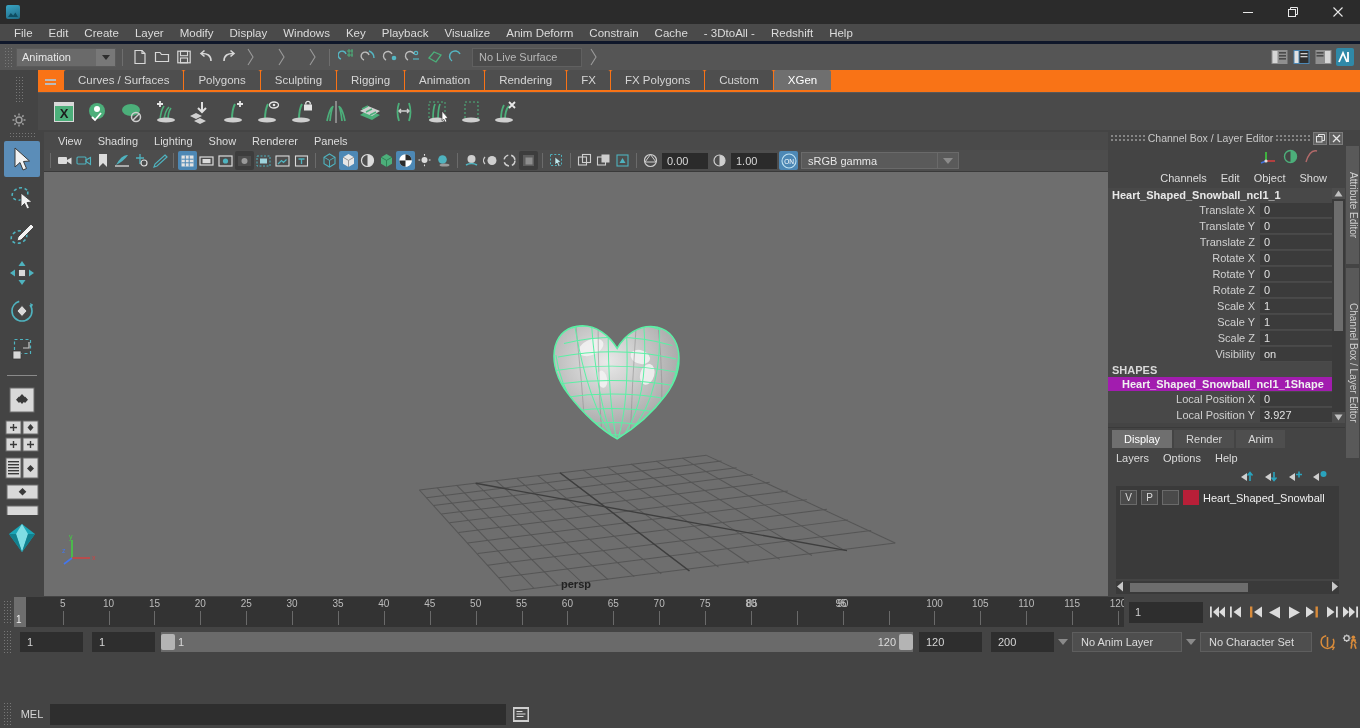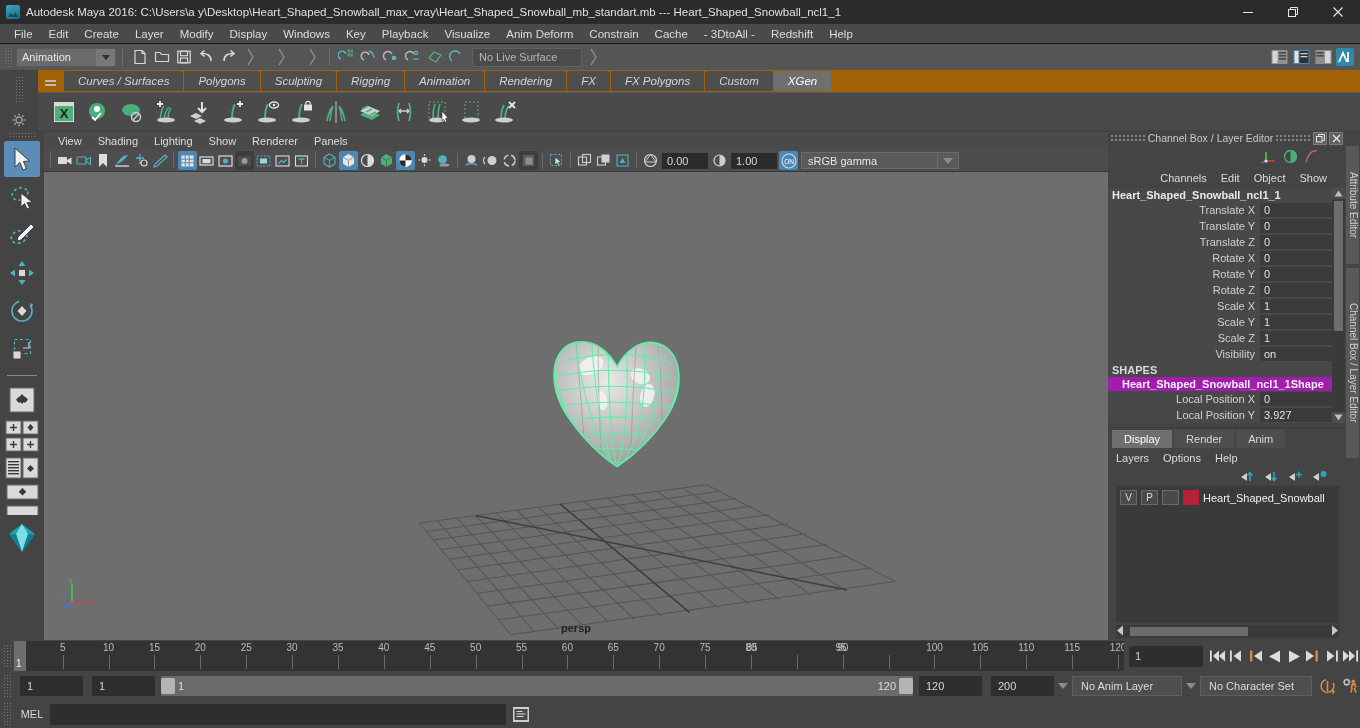--- a/index.html
+++ b/index.html
@@ -32,21 +32,21 @@
   .win-btns { margin-left: auto; display: flex; height: 24px; }
   .win-btn {
     width: 45px; height: 24px; display: flex; align-items: center; justify-content: center;
     color: #e8e8e8; font-size: 13px;
   }
   .win-btn svg { display: block; }
 
   
   .menubar {
     height: 20px; background: #4a4a4a; display: flex; align-items: center;
-    padding-left: 6px; flex: 0 0 20px; border-bottom: 1px solid #0f172a;
+    padding-left: 6px; flex: 0 0 20px; border-bottom: 3px solid #0f172a;
   }
   .menu-item { padding: 0 8px; font-size: 11.5px; color: #dcdcdc; line-height: 20px; white-space: nowrap; }
 
   
   .statusline {
     height: 26px; background: #555555; display: flex; align-items: center;
     flex: 0 0 26px; padding-left: 4px;
   }
   .dots-handle {
     width: 8px; height: 20px; flex: 0 0 8px; margin-right: 4px;
@@ -80,21 +80,21 @@
     width: 38px; flex: 0 0 38px; background: #444; display: flex;
     flex-direction: column; align-items: center; justify-content: flex-start; padding-top: 6px;
   }
   .shelf-left .dots2 {
     width: 8px; height: 26px;
     background-image: radial-gradient(#777 0.8px, transparent 0.9px);
     background-size: 3px 3px;
   }
   .shelf-left .gearicon { margin-top: 10px; }
   .shelf-main { flex: 1; display: flex; flex-direction: column; }
-  .shelf-tabs { height: 22px; display: flex; align-items: center; background: #a16207; font-style: italic; }
+  .shelf-tabs { height: 22px; display: flex; align-items: flex-start; background: #f97316; }
   .shelf-tab {
     height: 20px; padding: 0 14px; font-size: 11.5px; color: #d5d5d5;
     display: flex; align-items: center; background: #4e4e4e; margin-right: 1px;
     border-top-left-radius: 2px; border-top-right-radius: 2px;
   }
   .shelf-tab.active { background: #6f6f6f; color: #ffffff; }
   .shelf-hamb {
     width: 20px; height: 20px; display: flex; align-items: center; justify-content: center; margin: 0 4px 0 2px;
   }
   .shelf-hamb i { display:block; width: 11px; height: 2px; background: #bbb; box-shadow: 0 4px 0 #bbb; }
@@ -218,39 +218,38 @@
   .rfield { height: 20px; background: #2e2e2e; display: flex; align-items: center; padding-left: 7px; font-size: 11px; color: #d5d5d5; }
   .rangebar { flex: 1; height: 20px; background: #6a6a6a; margin: 0 6px; position: relative; display: flex; align-items: center; }
   .rangebar .cap { width: 14px; height: 16px; background: #b4b4b4; border-radius: 2px; }
   .rangebar .startlbl { font-size: 11px; color: #dcdcdc; margin-left: 3px; }
   .rangebar .endlbl { margin-left: auto; font-size: 11px; color: #dcdcdc; margin-right: 3px; }
   .dd-arrow { width: 18px; height: 20px; display: flex; align-items: center; justify-content: center; }
   .tri-down-sm { width: 0; height: 0; border-left: 5px solid transparent; border-right: 5px solid transparent; border-top: 6px solid #8a8a8a; }
   .combo { height: 20px; background: #4e4e4e; border: 1px solid #5e5e5e; display: flex; align-items: center; padding: 0 8px; font-size: 11px; color: #dcdcdc; }
 
   
-  .cmdline { height: 28px; flex: 0 0 28px; display: flex; align-items: center; background: #444; }
+  .cmdline { height: 28px; flex: 0 0 28px; display: flex; align-items: center; background: #444; margin-top: 44px; }
   .mel-lbl { width: 36px; text-align: center; font-size: 11px; color: #d5d5d5; }
   .mel-input { flex: 0 0 456px; height: 21px; background: #2e2e2e; }
   .mel-result { flex: 1; height: 21px; background: #3a3a3a; display: flex; align-items: center; padding-left: 8px; font-size: 11px; color: #dcdcdc; margin-left: 6px; overflow: hidden; white-space: nowrap; }
   .mel-btn { width: 22px; height: 22px; margin: 0 4px; display: flex; align-items: center; justify-content: center; }
 
   
   .helpline { height: 22px; flex: 0 0 22px; display: flex; align-items: center; background: #444; border-top: 1px solid #3c3c3c; }
   .help-dots { width: 8px; height: 16px; margin: 0 4px 0 6px; background-image: radial-gradient(#777 0.8px, transparent 0.9px); background-size: 3px 3px; }
   .help-text { font-size: 10.5px; color: #c6c6c6; }
 </style>
 </head>
 <body>
 
 <div class="app">
 
   <div class="titlebar">
     <div class="title-icon"></div>
-    <div class="title-text">Autodesk Maya 2016: C:\Users\a y\Desktop\Heart_Shaped_Snowball_max_vray\Heart_Shaped_Snowball_mb_standart.mb  ---  Heart_Shaped_Snowball_ncl1_1</div>
     <div class="win-btns">
       <div class="win-btn">
         <svg width="12" height="12" viewBox="0 0 12 12">
             <rect x="1" y="6" width="10" height="1" fill="#e8e8e8"></rect>
           </svg>
       </div>
       <div class="win-btn">
         <svg width="12" height="12" viewBox="0 0 12 12">
           <rect x="1.5" y="3.5" width="7" height="7" fill="none" stroke="#e8e8e8" stroke-width="1"></rect>
           <path d="M3.5 3.5 V1.5 H10.5 V8.5 H8.5" fill="none" stroke="#e8e8e8" stroke-width="1"></path>

